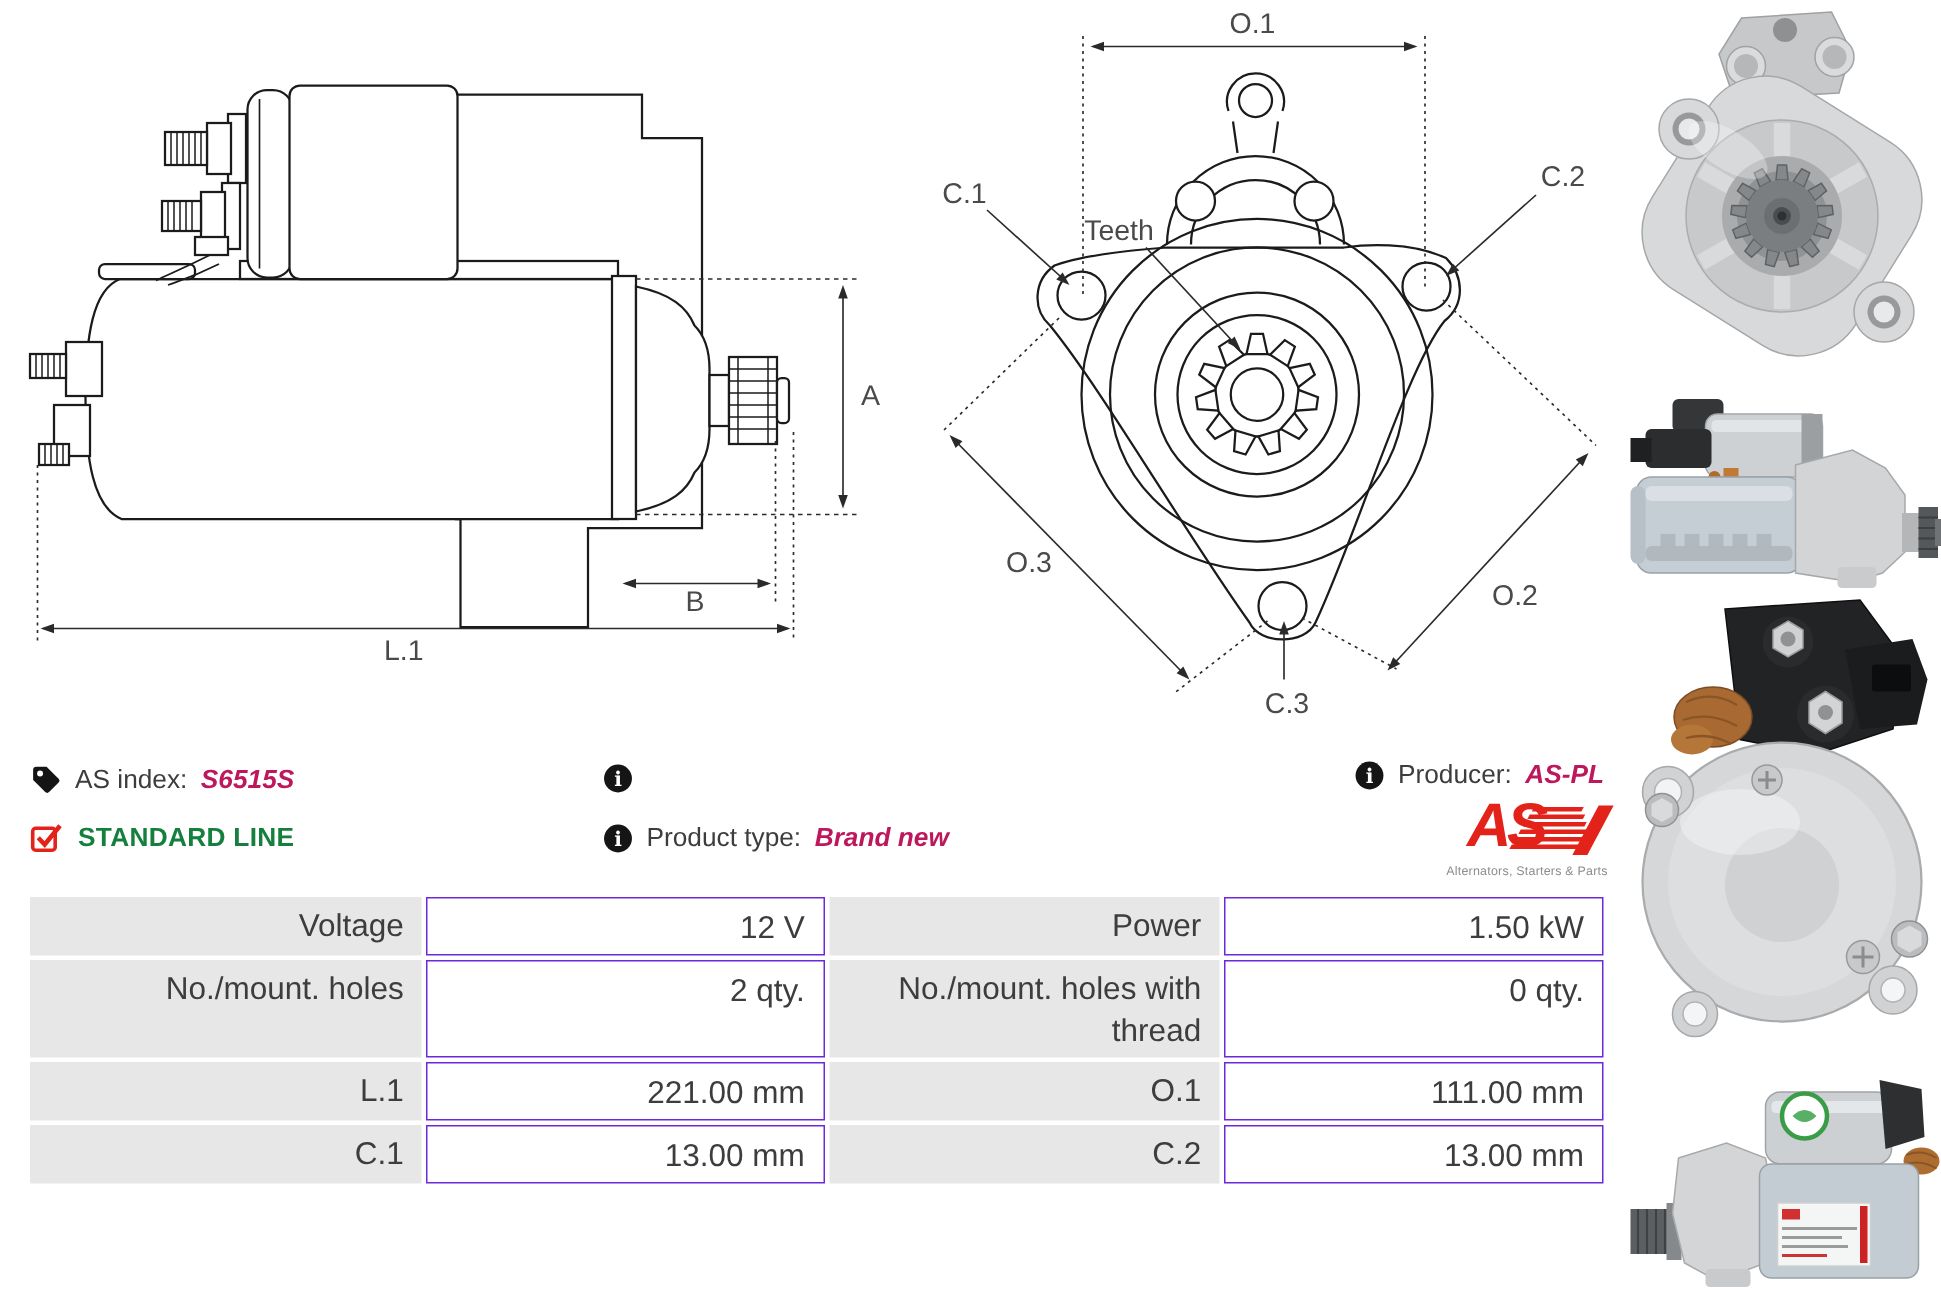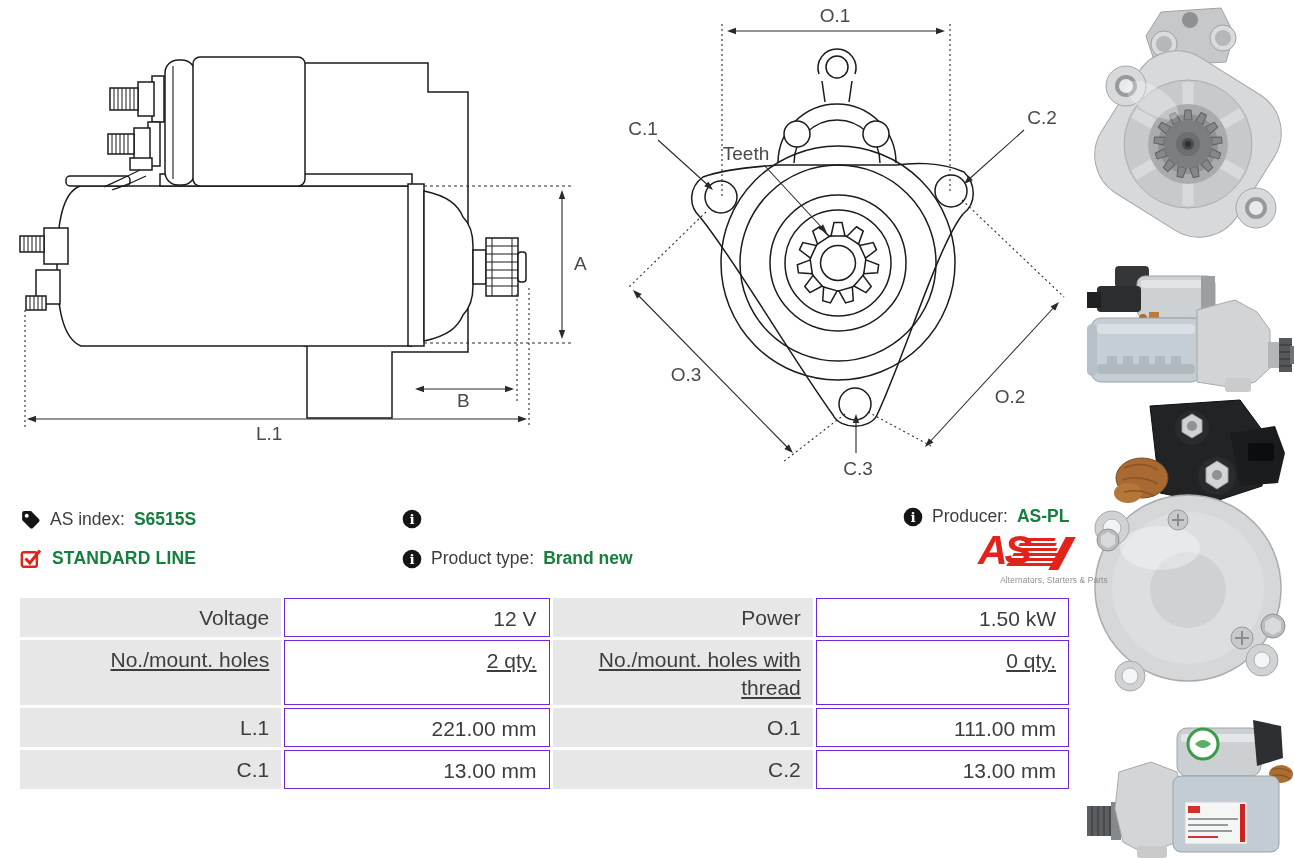--- a/index.html
+++ b/index.html
@@ -4,40 +4,40 @@
 <style>
   html,body{margin:0;padding:0;background:#fff;}
   .page{position:relative;width:1294px;height:860px;background:#ffffff;overflow:hidden;
         font-family:"Liberation Sans",sans-serif;color:#3d3d3d;}
   svg{display:block;}
   .abs{position:absolute;}
   
   .draw text{font-family:"Liberation Sans",sans-serif;font-size:19px;fill:#4a4a4a;}
   
   .info-line{position:absolute;font-size:17.5px;white-space:nowrap;display:flex;align-items:center;gap:9px;}
-  .info-line b{font-weight:bold;color:#15803d;}
+  .info-line b{font-weight:bold;color:#be185d;font-style:italic;}
   .red-line{color:#15803d;font-weight:bold;letter-spacing:.2px;}
   .ic{flex:0 0 auto;}
   
   .logo{position:absolute;width:120px;height:58px;}
   .logo .as{position:absolute;left:20px;top:-10px;font-size:41px;font-weight:bold;font-style:italic;
             color:#e32219;letter-spacing:-3px;}
   .logo .stripe{position:absolute;height:3.2px;background:#e32219;transform:skewX(-28deg);}
   .logo .pole{position:absolute;left:99px;top:0px;width:10px;height:33px;background:#e32219;transform:skewX(-28deg);}
   .logo .tag{position:absolute;left:0;top:38px;width:120px;font-size:8.3px;color:#8d8d8d;
-             text-align:center;letter-spacing:.15px;margin-left:36px;}
+             text-align:center;letter-spacing:.15px;}
   
   table.spec{position:absolute;left:17px;top:595px;border-collapse:separate;border-spacing:3px;
              table-layout:fixed;width:1055px;font-size:21px;}
   table.spec td{padding:6px 12px 4px 8px;text-align:right;vertical-align:top;line-height:1.3;
                 overflow:hidden;}
   td.lab{background:#e7e7e7;color:#3d3d3d;}
   td.val{background:#ffffff;border:1px solid #6d28d9;color:#3d3d3d;}
   tr.r{height:35px;}
-  tr.tall{height:60px;text-decoration:underline;}
+  tr.tall{height:60px;}
 </style>
 </head>
 <body>
 
 <div class="page">
 
   <svg class="abs draw" style="left:0;top:0" width="600" height="460" viewBox="0 0 600 460" fill="none" stroke="#1b1b1b" stroke-width="1.5">
 
     <path d="M304,63 L428,63 L428,92 L468,92 L468,352 L392,352 L392,418 L307,418 L307,346 L304,346 Z" fill="#fff"></path>
 

